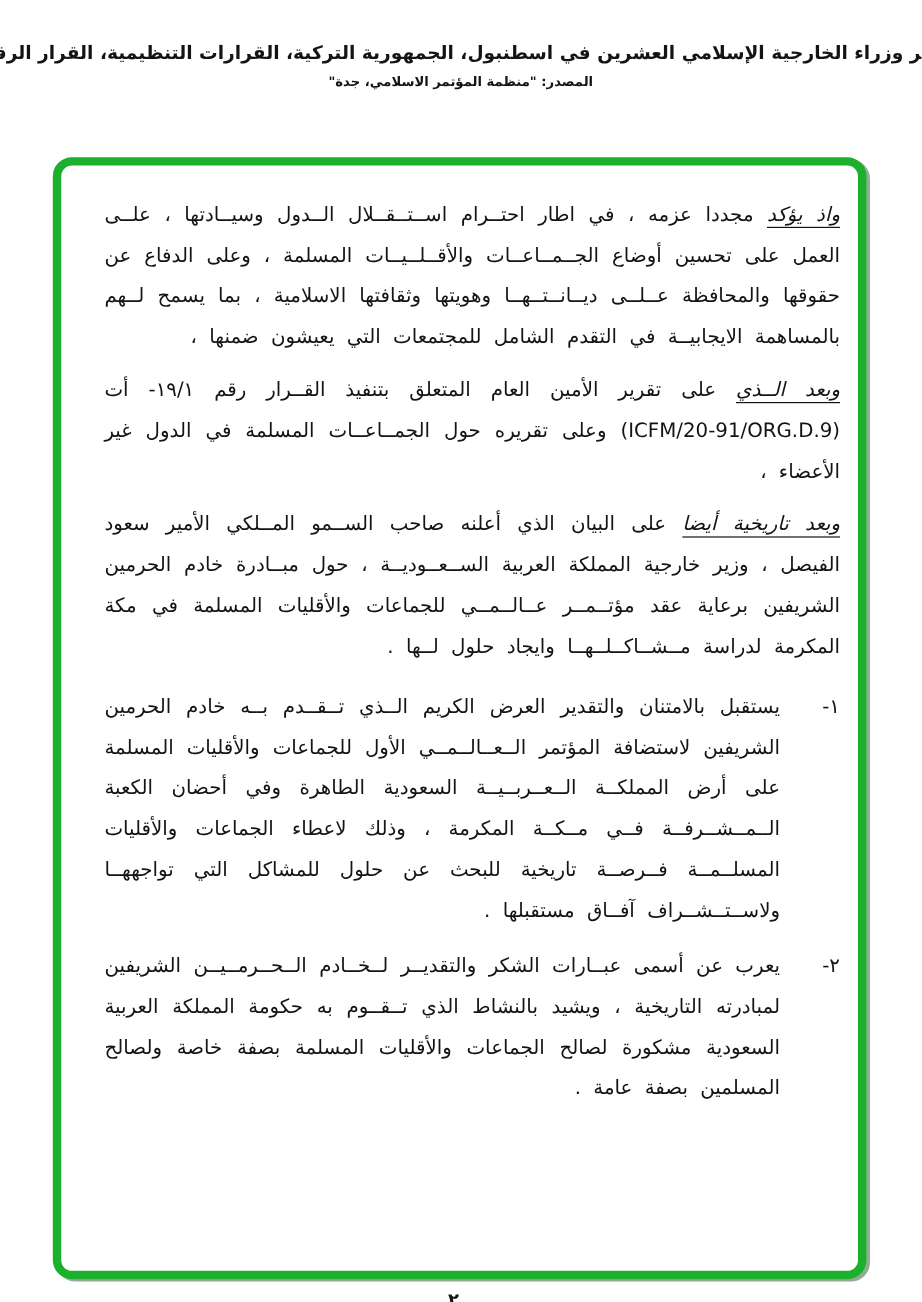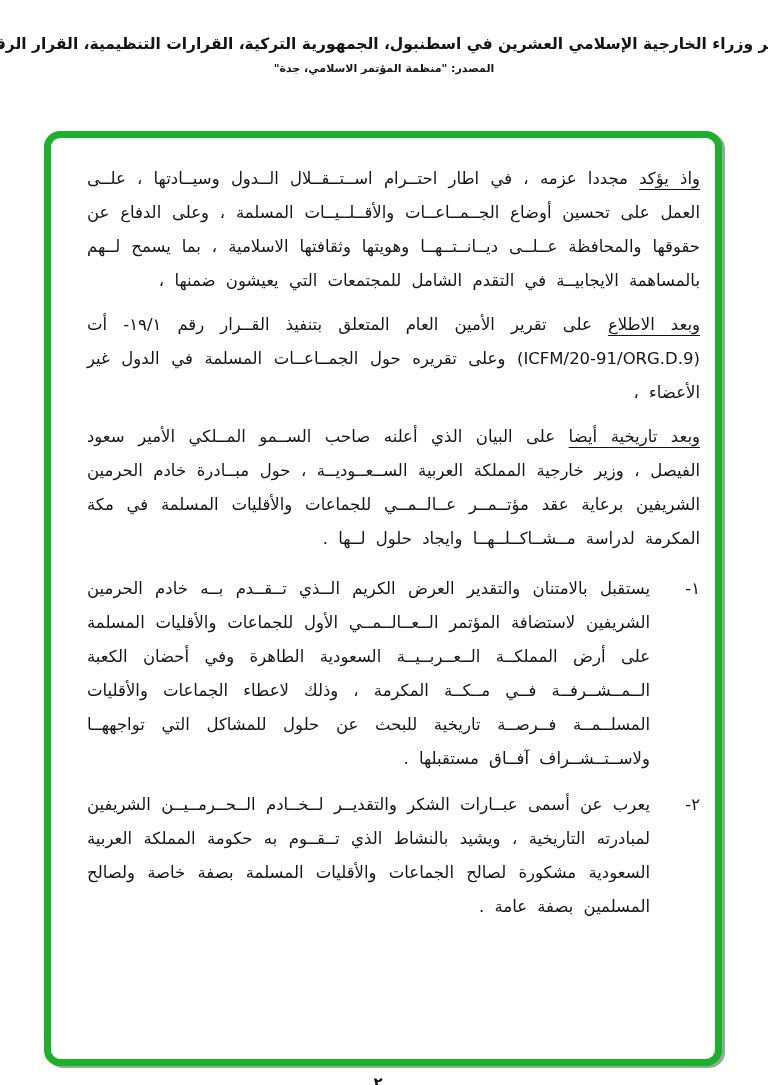--- a/index.html
+++ b/index.html
@@ -58,20 +58,21 @@
   }
   .doc p {
     margin: 0 0 10px 0;
   }
   .doc p.pre-items {
     margin-bottom: 16px;
   }
   .lead {
     text-decoration: underline;
     text-underline-offset: 5px;
+    font-style: italic;
   }
   .item {
     display: flex;
     margin: 0 0 12px 0;
   }
   .item .num {
     flex: none;
     width: 50px;
   }
   .item .txt {
@@ -96,21 +97,21 @@
 
   <div class="header-line">(تابع) مؤتمر وزراء الخارجية الإسلامي العشرين في اسطنبول، الجمهورية التركية، القرارات التنظيمية، القرار الرقم ٢٠/٥-أت</div>
 
   <div class="source-line">المصدر: "منظمة المؤتمر الاسلامي، جدة"</div>
 
   <div class="frame">
     <div class="doc">
 
       <p><span class="lead">واذ يؤكد</span><span> مجددا عزمه ، في اطار احتــرام اســتــقــلال الــدول وسيــادتها ، علــى العمل على تحسين أوضاع الجــمــاعــات والأقــلــيــات المسلمة ، وعلى الدفاع عن حقوقها والمحافظة عــلــى ديــانــتــهــا وهويتها وثقافتها الاسلامية ، بما يسمح لــهم بالمساهمة الايجابيــة في التقدم الشامل للمجتمعات التي يعيشون ضمنها ،</span></p>
 
-      <p><span class="lead">وبعد الاطلاع</span><span> على تقرير الأمين العام المتعلق بتنفيذ القــرار رقم ١٩/١- أت (ICFM/20-91/ORG.D.9) وعلى تقريره حول الجمــاعــات المسلمة في الدول غير الأعضاء ،</span></p>
+      <p><span class="lead">وبعد الــذي</span><span> على تقرير الأمين العام المتعلق بتنفيذ القــرار رقم ١٩/١- أت (ICFM/20-91/ORG.D.9) وعلى تقريره حول الجمــاعــات المسلمة في الدول غير الأعضاء ،</span></p>
 
       <p class="pre-items"><span class="lead">وبعد تاريخية أيضا</span><span> على البيان الذي أعلنه صاحب الســمو المــلكي الأمير سعود الفيصل ، وزير خارجية المملكة العربية الســعــوديــة ، حول مبــادرة خادم الحرمين الشريفين برعاية عقد مؤتــمــر عــالــمــي للجماعات والأقليات المسلمة في مكة المكرمة لدراسة مــشــاكــلــهــا وايجاد حلول لــها .</span></p>
 
       <div class="item">
         <span class="num">١-</span>
         <span class="txt">يستقبل بالامتنان والتقدير العرض الكريم الــذي تــقــدم بــه خادم الحرمين الشريفين لاستضافة المؤتمر الــعــالــمــي الأول للجماعات والأقليات المسلمة على أرض المملكــة الــعــربــيــة السعودية الطاهرة وفي أحضان الكعبة الــمــشــرفــة فــي مــكــة المكرمة ، وذلك لاعطاء الجماعات والأقليات المسلــمــة فــرصــة تاريخية للبحث عن حلول للمشاكل التي تواجههــا ولاســتــشــراف آفــاق مستقبلها .</span>
       </div>
 
       <div class="item">
         <span class="num">٢-</span>

